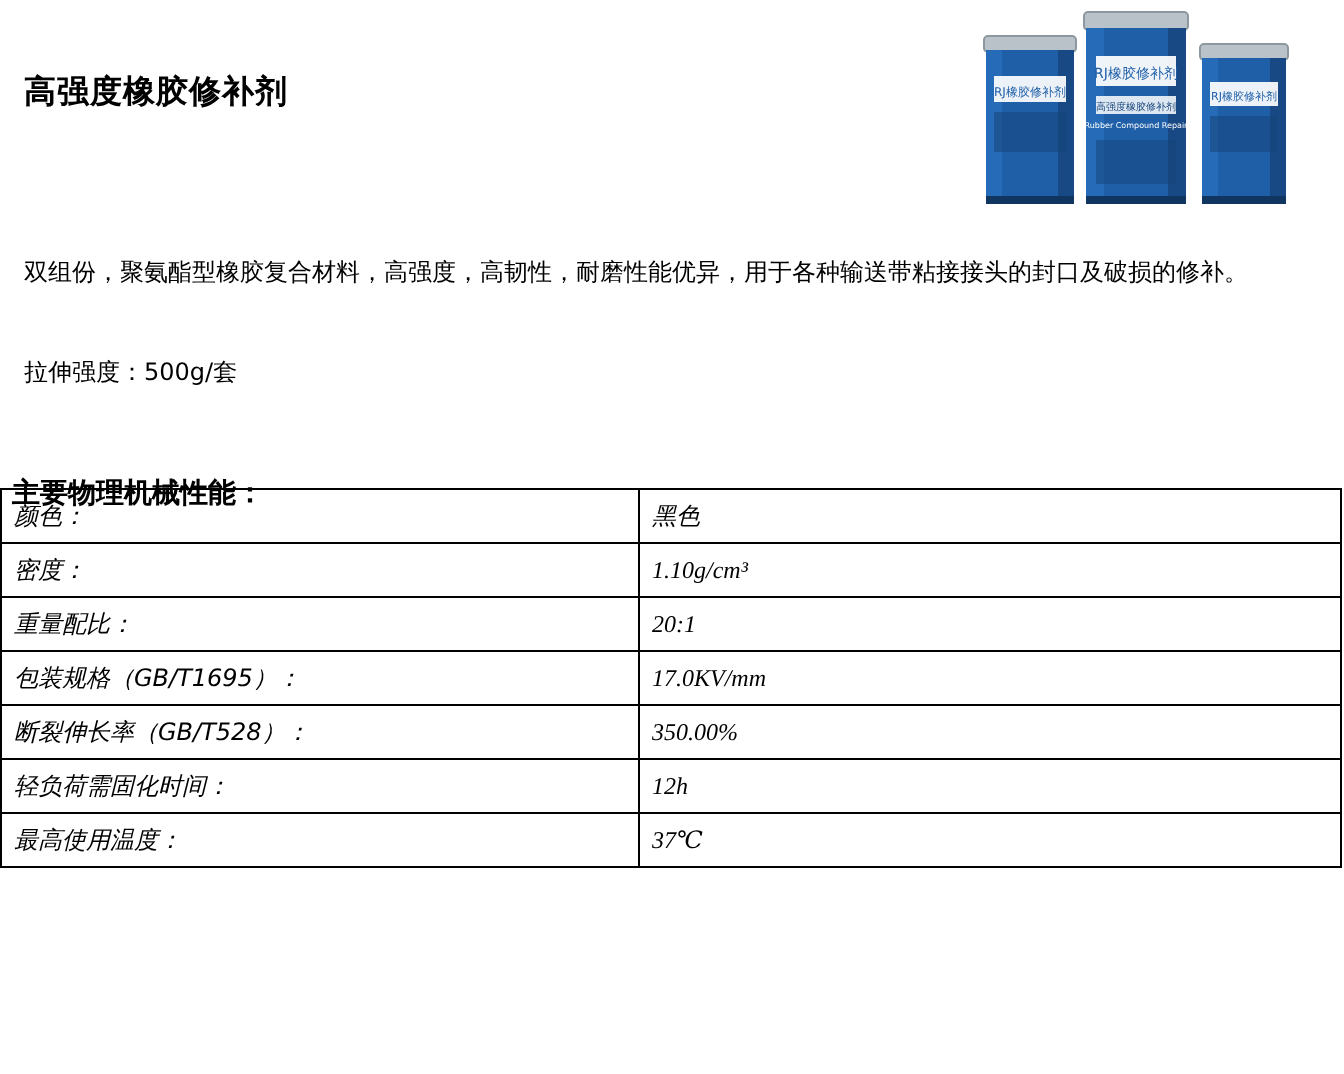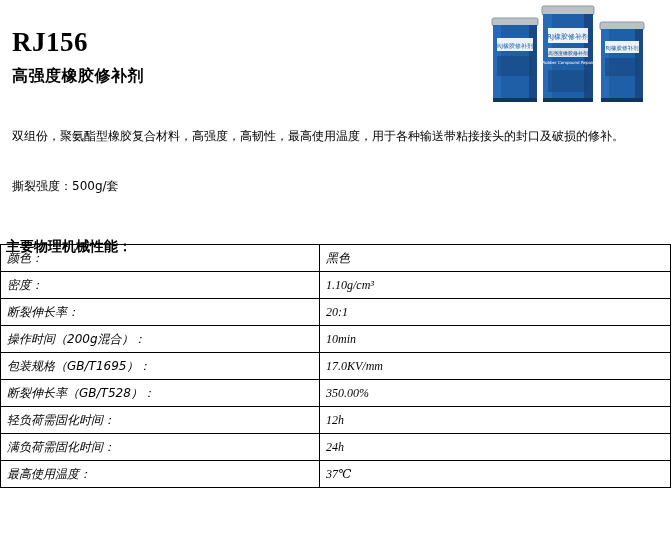--- a/index.html
+++ b/index.html
@@ -110,21 +110,20 @@
     font-size: 12px;
   }
 </style>
 </head>
 <body>
 
 <div class="page">
 
   <div class="header">
     <div class="title-block">
-      <div class="product-code">RJ156</div>
       <div class="product-name">高强度橡胶修补剂</div>
     </div>
 
     <div class="photo">
       <svg width="192" height="118" viewBox="0 0 192 118">
         <rect x="0" y="0" width="192" height="118" fill="#ffffff"></rect>
 
         <g>
           <rect x="12" y="18" width="46" height="8" rx="2" fill="#b9c2c8" stroke="#8d979e" stroke-width="1"></rect>
           <rect x="13" y="25" width="44" height="76" fill="#1f5fa8"></rect>
@@ -157,58 +156,50 @@
           <rect x="155" y="29" width="8" height="72" fill="#16447a" opacity="0.8"></rect>
           <rect x="125" y="41" width="34" height="12" fill="#ffffff" opacity="0.92"></rect>
           <text x="142" y="50" font-family="DejaVu Sans, sans-serif" font-size="5.5" fill="#1f5fa8" text-anchor="middle">RJ橡胶修补剂</text>
           <rect x="125" y="58" width="34" height="18" fill="#16447a" opacity="0.55"></rect>
           <rect x="121" y="98" width="42" height="4" fill="#0f3560"></rect>
         </g>
       </svg>
     </div>
   </div>
 
-  <div class="desc">双组份，聚氨酯型橡胶复合材料，高强度，高韧性，最高使用温度，用于各种输送带粘接接头的封口及破损的修补。</div>
-  <div class="spec">撕裂强度：500g/套</div>
+  <div class="desc">双组份，聚氨酯型橡胶复合材料，高强度，高韧性，耐磨性能优异，用于各种输送带粘接接头的封口及破损的修补。</div>
+  <div class="spec">拉伸强度：500g/套</div>
   <div class="section-title">主要物理机械性能：</div>
 
   <table class="props">
     <tbody>
       <tr>
         <td class="k">颜色：</td>
         <td class="v">黑色</td>
       </tr>
       <tr>
         <td class="k">密度：</td>
         <td class="v">1.10g/cm³</td>
       </tr>
       <tr>
-        <td class="k">断裂伸长率：</td>
+        <td class="k">重量配比：</td>
         <td class="v"> 20:1</td>
-      </tr>
-      <tr>
-        <td class="k">操作时间（200g混合）：</td>
-        <td class="v">10min</td>
       </tr>
       <tr>
         <td class="k">包装规格（GB/T1695）：</td>
         <td class="v">17.0KV/mm</td>
       </tr>
       <tr>
         <td class="k">断裂伸长率（GB/T528）：</td>
         <td class="v">350.00%</td>
       </tr>
       <tr>
         <td class="k">轻负荷需固化时间：</td>
         <td class="v">12h</td>
       </tr>
       <tr>
-        <td class="k">满负荷需固化时间：</td>
-        <td class="v">24h</td>
-      </tr>
-      <tr>
         <td class="k">最高使用温度：</td>
         <td class="v">37℃</td>
       </tr>
     </tbody>
   </table>
 
 </div>
 
 </body></html>

